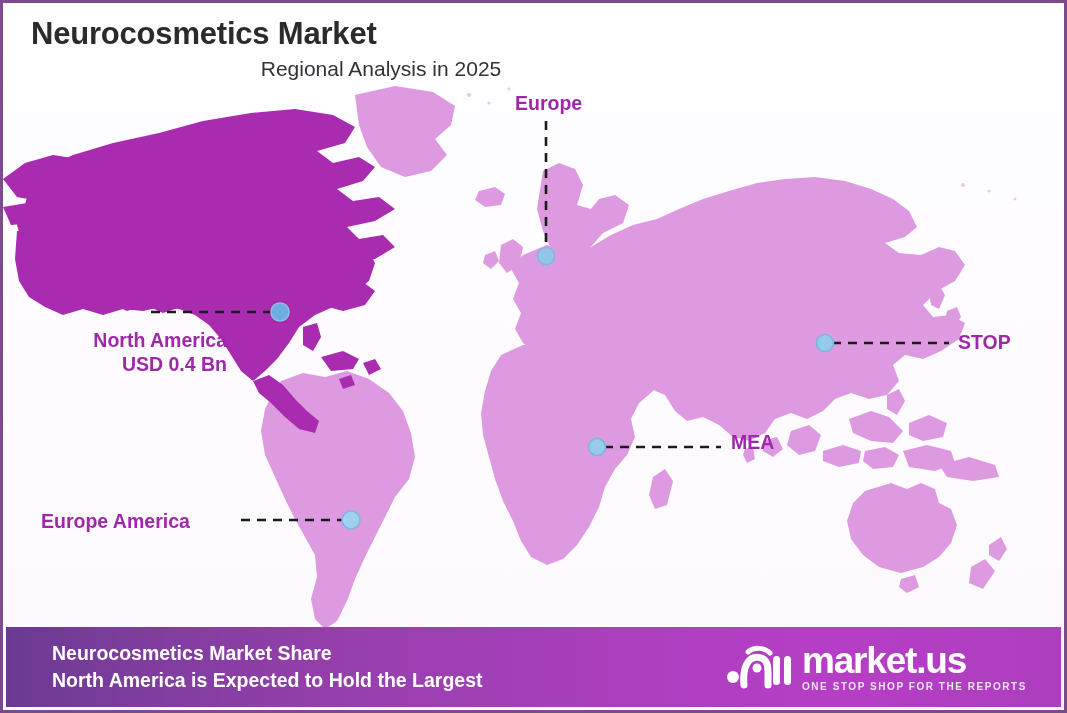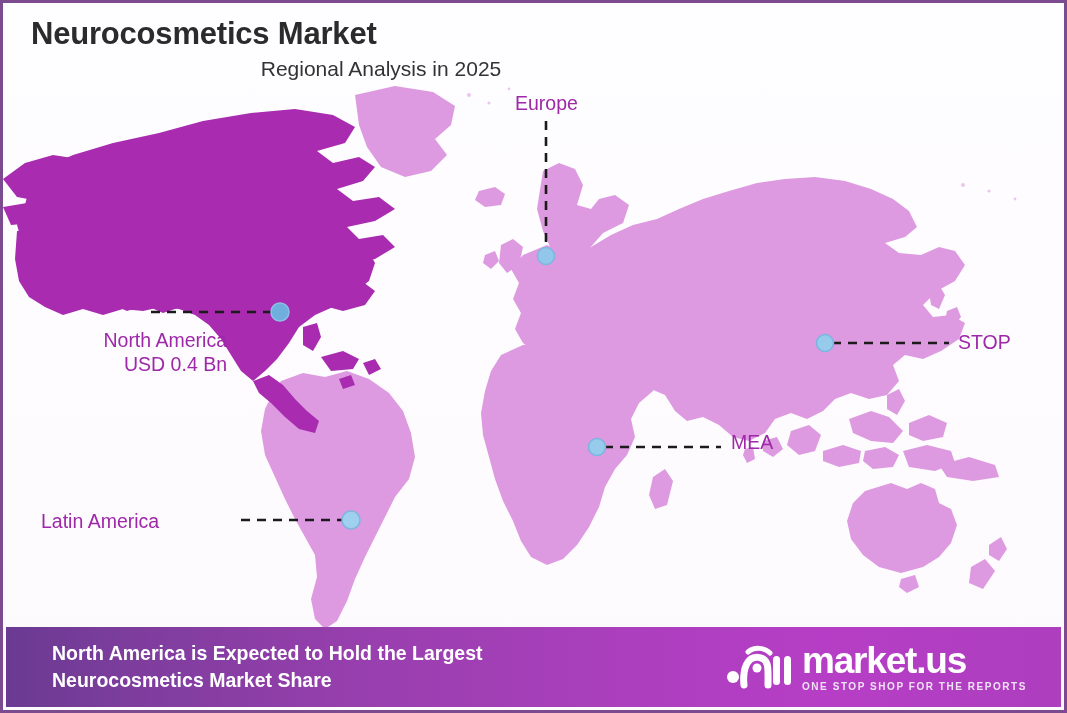--- a/index.html
+++ b/index.html
@@ -54,21 +54,21 @@
     top: 56px;
     width: 1061px;
     height: 574px;
   }
   #world-map { display: block; width: 100%; height: 100%; }
 
   
   .callout-label {
     position: absolute;
     color: #9d28a8;
-    font-weight: normal;
+    font-weight: bold;
     font-size: 19.5px;
     line-height: 1.25;
     white-space: nowrap;
   }
   #label-north-america {
     left: 28px;
     top: 325px;
     width: 196px;
     text-align: right;
     white-space: normal;
@@ -299,27 +299,27 @@
 
   <div class="callout-label" id="label-apac">
     <span>STOP</span>
   </div>
 
   <div class="callout-label" id="label-mea">
     <span>MEA</span>
   </div>
 
   <div class="callout-label" id="label-latin-america">
-    <span>Latin America</span>
+    <span>Europe America</span>
   </div>
 
   <div id="footer-bar">
     <div id="footer-text">
+      <span class="line">Neurocosmetics Market Share</span>
       <span class="line">North America is Expected to Hold the Largest</span>
-      <span class="line">Neurocosmetics Market Share</span>
     </div>
 
     <div id="logo-block">
       <svg id="logo-mark" width="66" height="46" viewBox="0 0 66 46">
         <circle cx="7" cy="33" r="6" fill="#ffffff"></circle>
         <path d="M18 41 C18 41 16 26 22 18 C27 11 38 12 41 20 C42.5 24 42 30 42 41" stroke="#ffffff" stroke-width="7" fill="none" stroke-linecap="round"></path>
         <path d="M22 8 C28 3 38 3 44 9" stroke="#ffffff" stroke-width="5" fill="none" stroke-linecap="round"></path>
         <rect x="47" y="12" width="7" height="29" rx="3.5" fill="#ffffff"></rect>
         <rect x="58" y="12" width="7" height="29" rx="3.5" fill="#ffffff"></rect>
         <circle cx="31" cy="24" r="4.5" fill="#ffffff"></circle>

